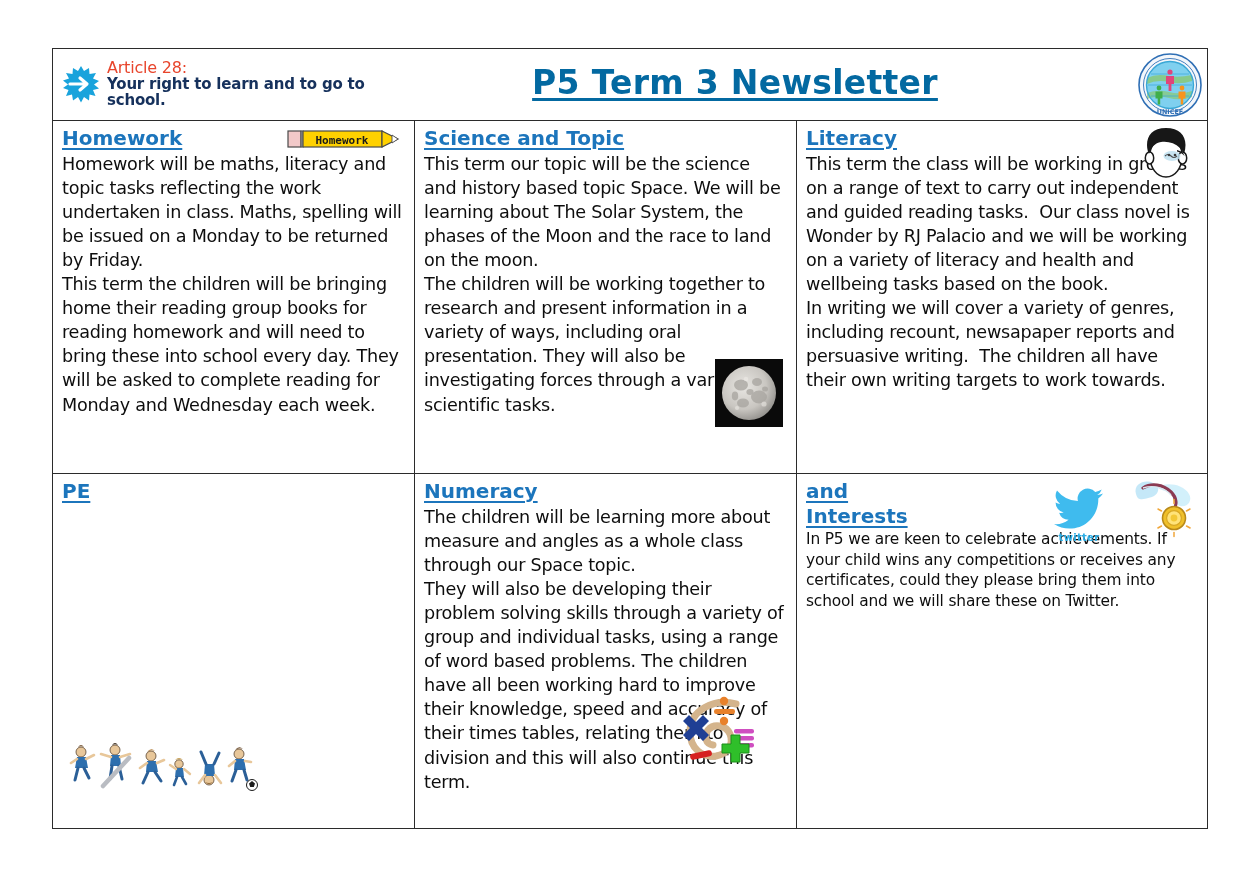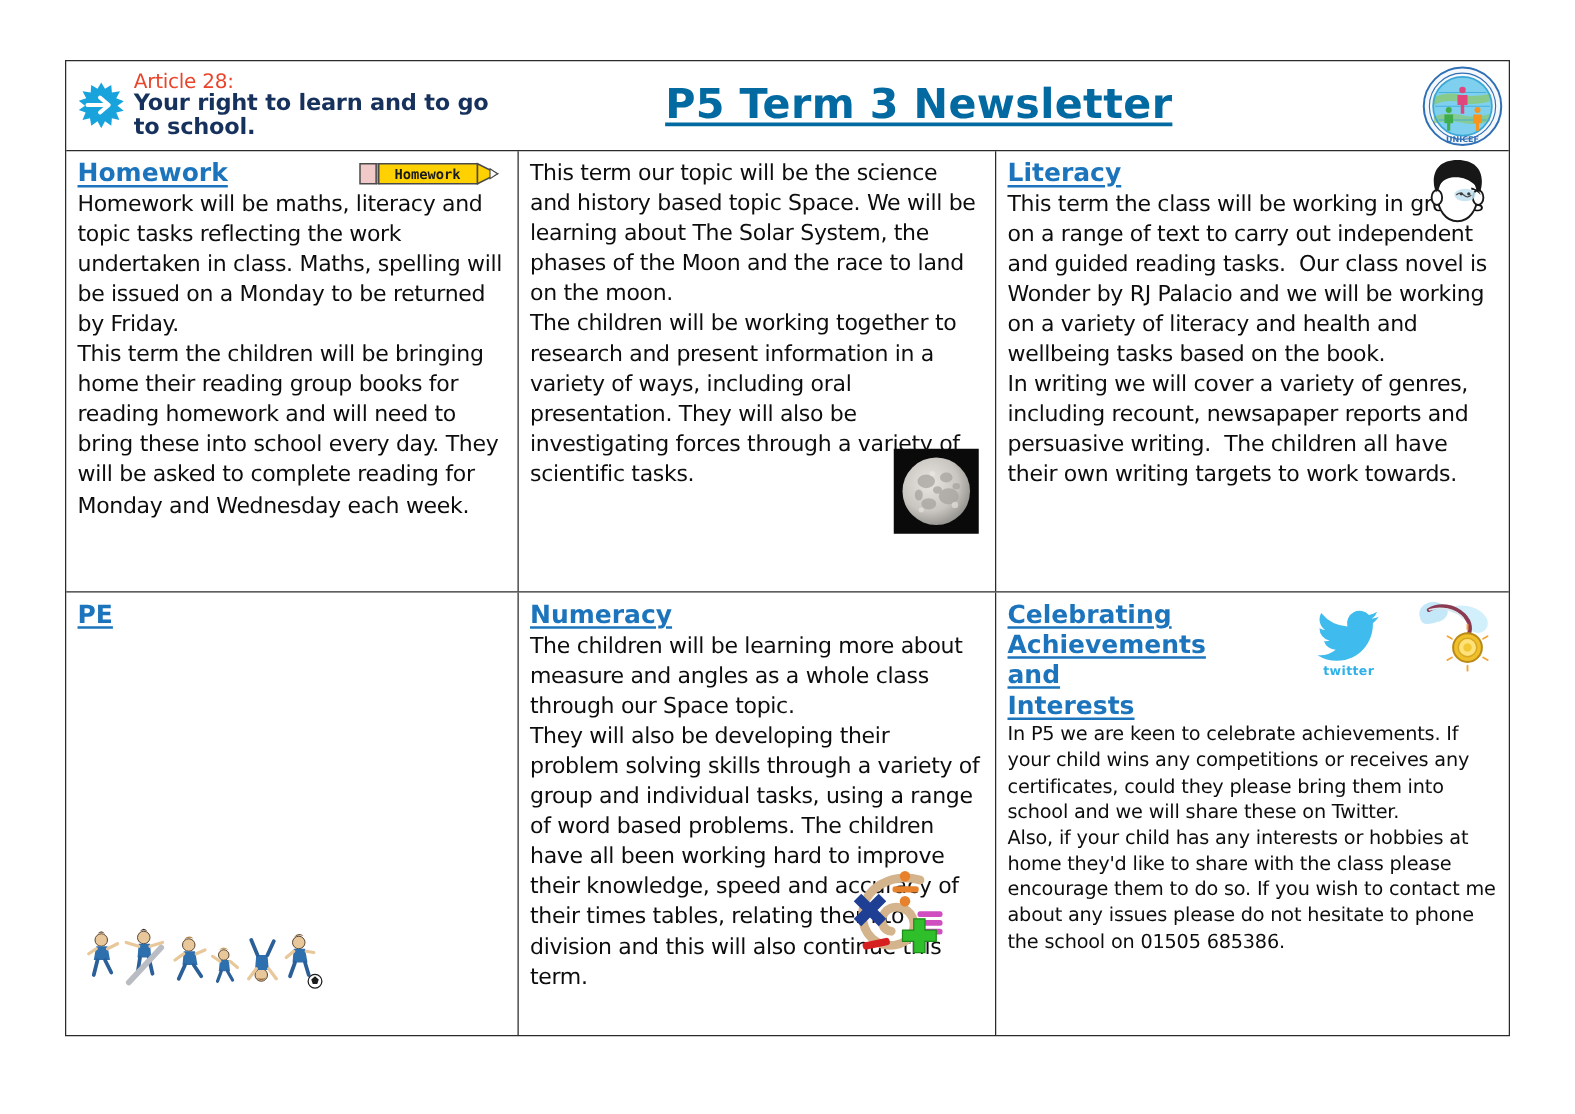--- a/index.html
+++ b/index.html
@@ -63,21 +63,21 @@
   .article-title {
     font-family: "DejaVu Sans", sans-serif;
     font-weight: normal;
     font-size: 16px;
     color: #e8452c;
     letter-spacing: -0.2px;
   }
   .article-sub {
     font-family: "DejaVu Sans", sans-serif;
     font-weight: bold;
-    font-size: 18px;
+    font-size: 15px;
     color: #16315c;
     letter-spacing: -0.2px;
   }
 
   .banner-title {
     flex: 1 1 auto;
     text-align: center;
     padding-bottom: 4px;
   }
   .banner-title span {
@@ -276,20 +276,21 @@
             <path d="M106 8 L112 12 L106 16 Z" fill="#ffffff" stroke="#4a4a4a" stroke-width="0.9"></path>
             <text x="56" y="16.5" text-anchor="middle" font-size="11" font-weight="bold" fill="#1a1a1a" font-family="'DejaVu Sans Mono', monospace">Homework</text>
           </svg>
         </span>
         <div class="sec-head">Homework</div>
         <p class="body-text">Homework will be maths, literacy and topic tasks reflecting the work undertaken in class. Maths, spelling will be issued on a Monday to be returned by Friday.</p>
         <p class="body-text">This term the children will be bringing home their reading group books for reading homework and will need to bring these into school every day. They will be asked to complete reading for Monday and Wednesday each week.</p>
       </div>
 
       <div class="cell c2">
+        <div class="sec-head">Science and Topic</div>
         <p class="body-text">This term our topic will be the science and history based topic Space. We will be learning about The Solar System, the phases of the Moon and the race to land on the moon.</p>
         <p class="body-text">The children will be working together to research and present information in a variety of ways, including oral presentation. They will also be investigating forces through a variety of scientific tasks.</p>
         <span class="moon-img">
           <svg width="60" height="60" viewBox="0 0 60 60">
             <defs>
               <radialGradient id="moonGrad" cx="40%" cy="38%" r="68%">
                 <stop offset="0%" stop-color="#e8e6e2"></stop>
                 <stop offset="62%" stop-color="#c9c6c1"></stop>
                 <stop offset="100%" stop-color="#8e8c88"></stop>
               </radialGradient>
@@ -447,23 +448,21 @@
             <g stroke="#f0a63a" stroke-width="1.5" stroke-linecap="round">
               <path d="M43 25.5 v-4"></path>
               <path d="M55.5 33 l3.5 -2"></path>
               <path d="M55.5 48 l3.6 2"></path>
               <path d="M43 54.5 v4"></path>
               <path d="M30.5 48 l-3.6 2"></path>
               <path d="M30.5 33 l-3.5 -2"></path>
             </g>
           </svg>
         </span>
-        <div class="sec-head wrapped">Celebrating Achievements</div>
         <div class="sec-head wrapped">and</div>
         <div class="sec-head wrapped">Interests</div>
         <p class="body-text small">In P5 we are keen to celebrate achievements. If your child wins any competitions or receives any certificates, could they please bring them into school and we will share these on Twitter.</p>
-        <p class="body-text small">Also, if your child has any interests or hobbies at home they'd like to share with the class please encourage them to do so. If you wish to contact me about any issues please do not hesitate to phone the school on 01505 685386.</p>
       </div>
 
     </div>
 
   </div>
 </div>
 
 </body></html>

